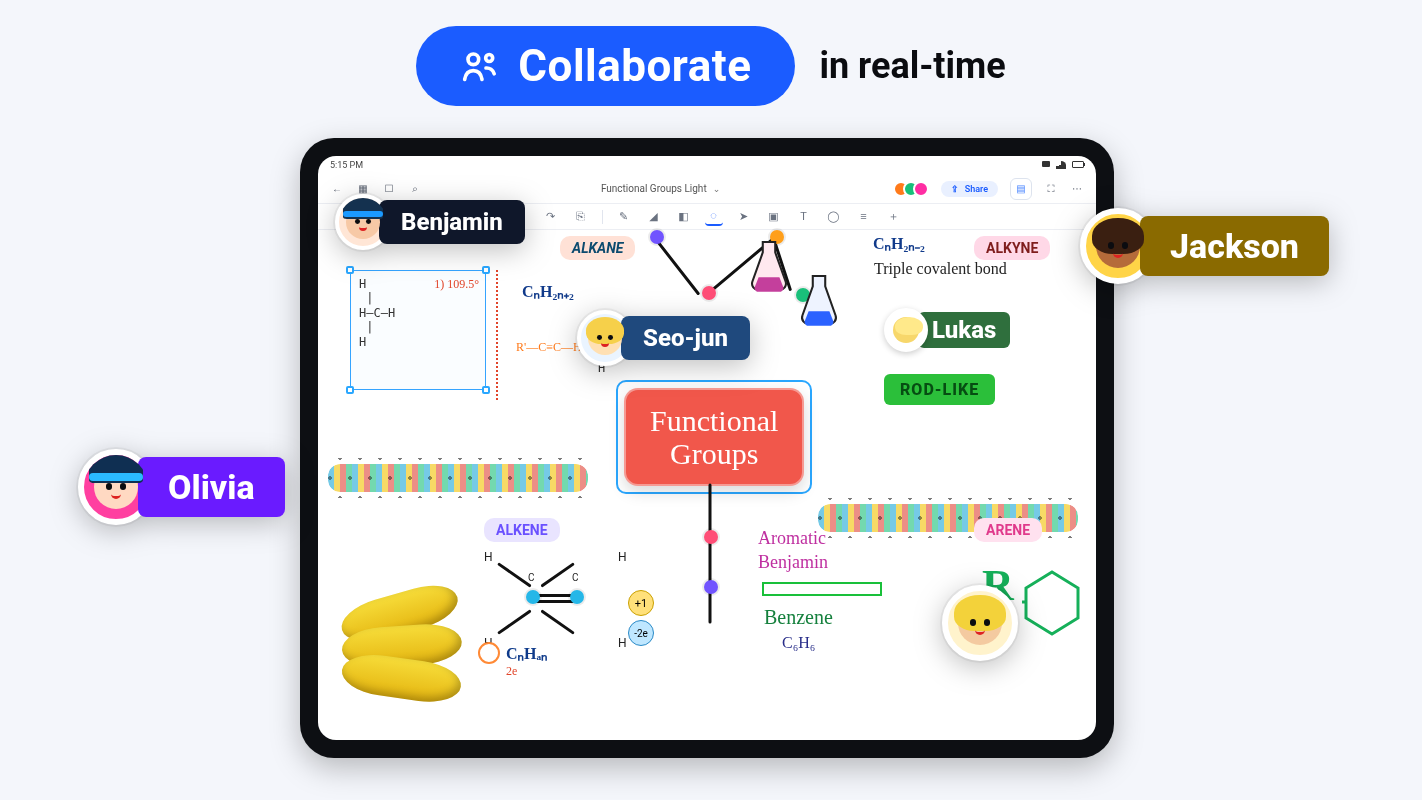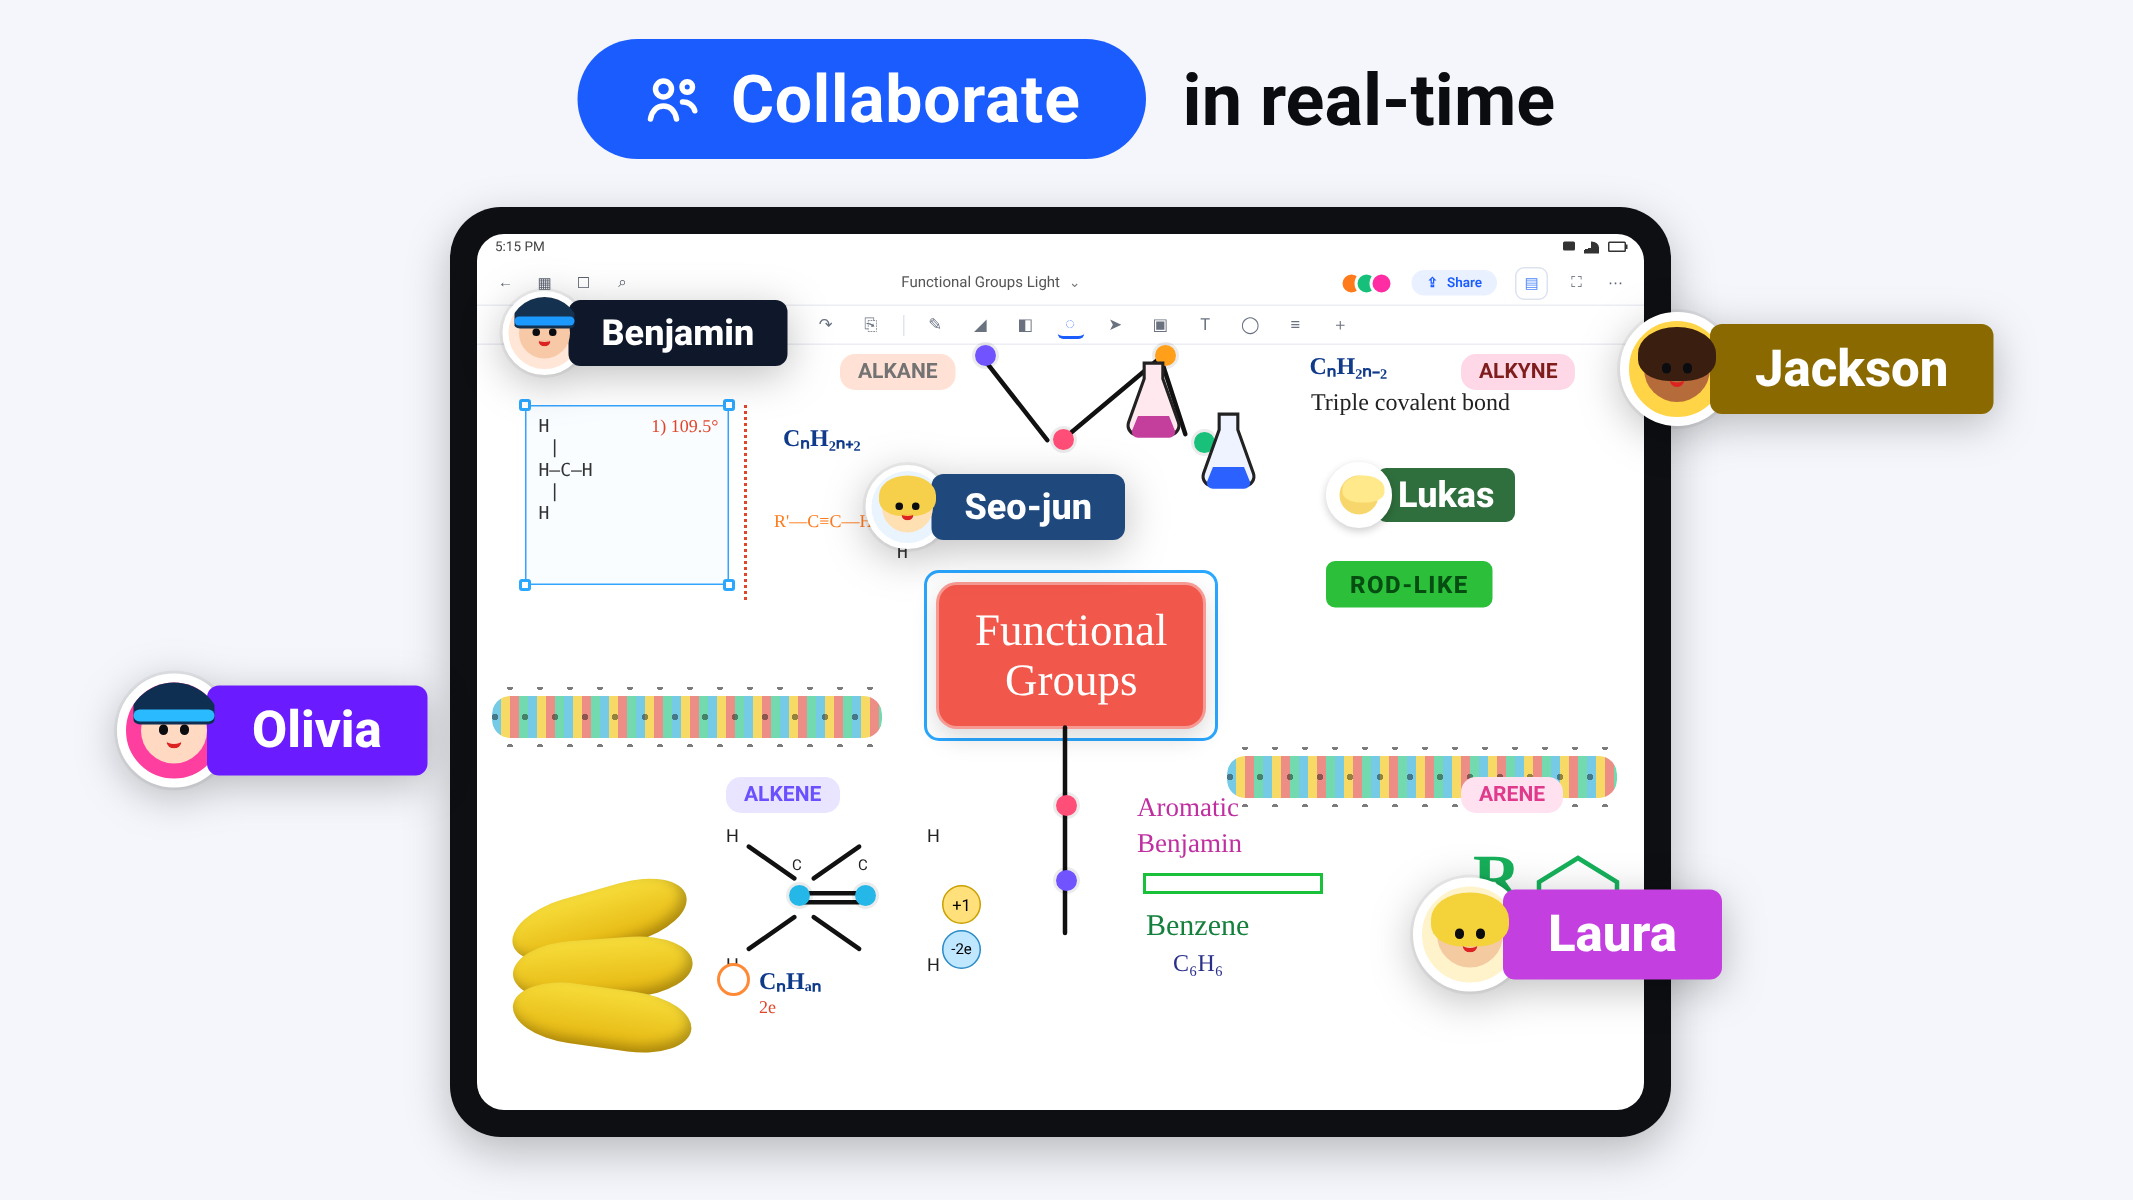--- a/index.html
+++ b/index.html
@@ -29,21 +29,21 @@
     border-radius: 999px;
     padding: 14px 44px;
     font-weight: 700;
     font-size: 44px;
     letter-spacing: .5px;
   }
   .pill .ico { display: inline-flex; }
   .headline-rest {
     color: #0b0c10;
     font-weight: 700;
-    font-size: 48px;
+    font-size: 36px;
   }
 
   
   .tablet {
     position: absolute;
     left: 300px; top: 138px;
     width: 814px; height: 620px;
     background: #0d0f13;
     border-radius: 34px;
     padding: 18px;
@@ -120,21 +120,21 @@
   .face .head { position:absolute; left:15%; top:15%; width:70%; height:70%; border-radius:50%; }
   .face .hair { position:absolute; left:10%; top:6%; width:80%; height:56%; border-radius:50% 50% 40% 40%; }
   .face .hat  { position:absolute; left:8%;  top:-2%; width:84%; height:46%; border-radius:50% 50% 10% 10%; }
   .face .eyesL,.face .eyesR { position:absolute; top:44%; width:10%; height:10%; background:#0b0c10; border-radius:50%; }
   .face .eyesL{ left:34%;} .face .eyesR{ left:56%;}
   .face .mouth { position:absolute; left:42%; top:60%; width:16%; height:8%; border-bottom:3px solid #d22; border-radius:0 0 12px 12px; }
   .face .band { position:absolute; left:8%; top:28%; width:84%; height:12%; border-radius:8px; }
 
   
   .chiplabel { display:inline-block; padding:4px 12px; border-radius:10px; font-weight:700; font-size:14px; }
-  .alkane { background:#ffe1d6; color:#737373; }
+  .alkane { background:#ffe1d6; color:#0c4a6e;font-style:italic; }
   .alkene { background:#e9e4ff; color:#6a50ff; }
   .arene  { background:#ffe1ef; color:#e03a8c; }
   .alkyne { background:#ffd8e7; color:#7f1d1d;text-align:center; }
 
   .centerCard {
     background:#f1574b; color:#fff; border-radius:14px; padding:14px 24px;
     font-family: "Brush Script MT","Segoe Script",cursive; font-size:30px; line-height:1.1;
     text-align:center; box-shadow:0 6px 16px rgba(0,0,0,.15);
     border:2px solid rgba(255,255,255,.4);
   }
@@ -458,14 +458,13 @@
 <div class="tag" style="left:942px; top:585px;">
   <div class="avatar" style="background:#fff3cc;">
     <div class="face">
         <span class="head" style="background:#f4caa0;"></span>
         <span class="hair" style="background:#f3d23a;"></span>
         <span class="eyesL"></span>
         <span class="eyesR"></span>
         <span class="mouth"></span>
       </div>
   </div>
-  <div class="label" style="background:#c43fe0;">Laura</div>
 </div>
 
 </body></html>

